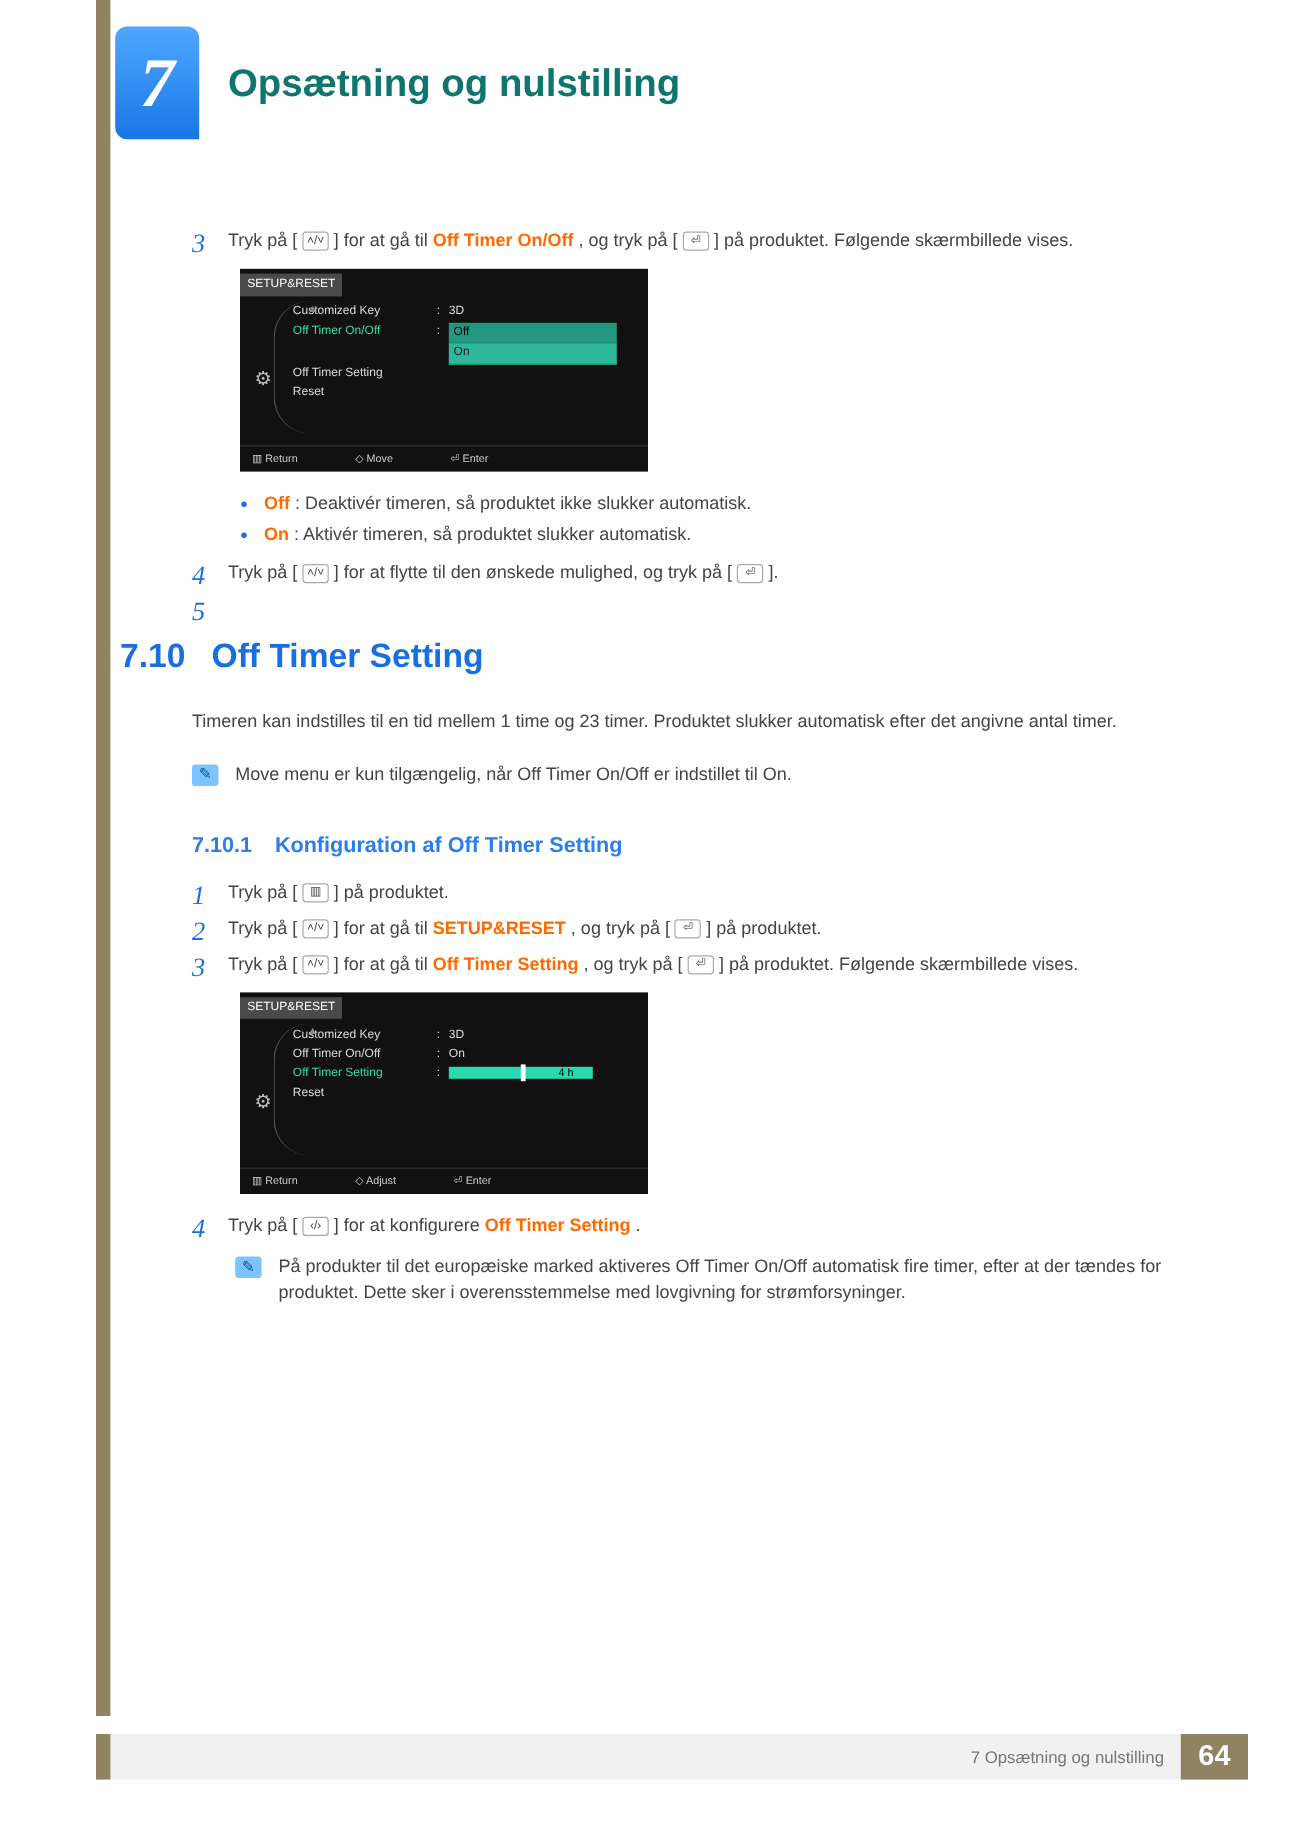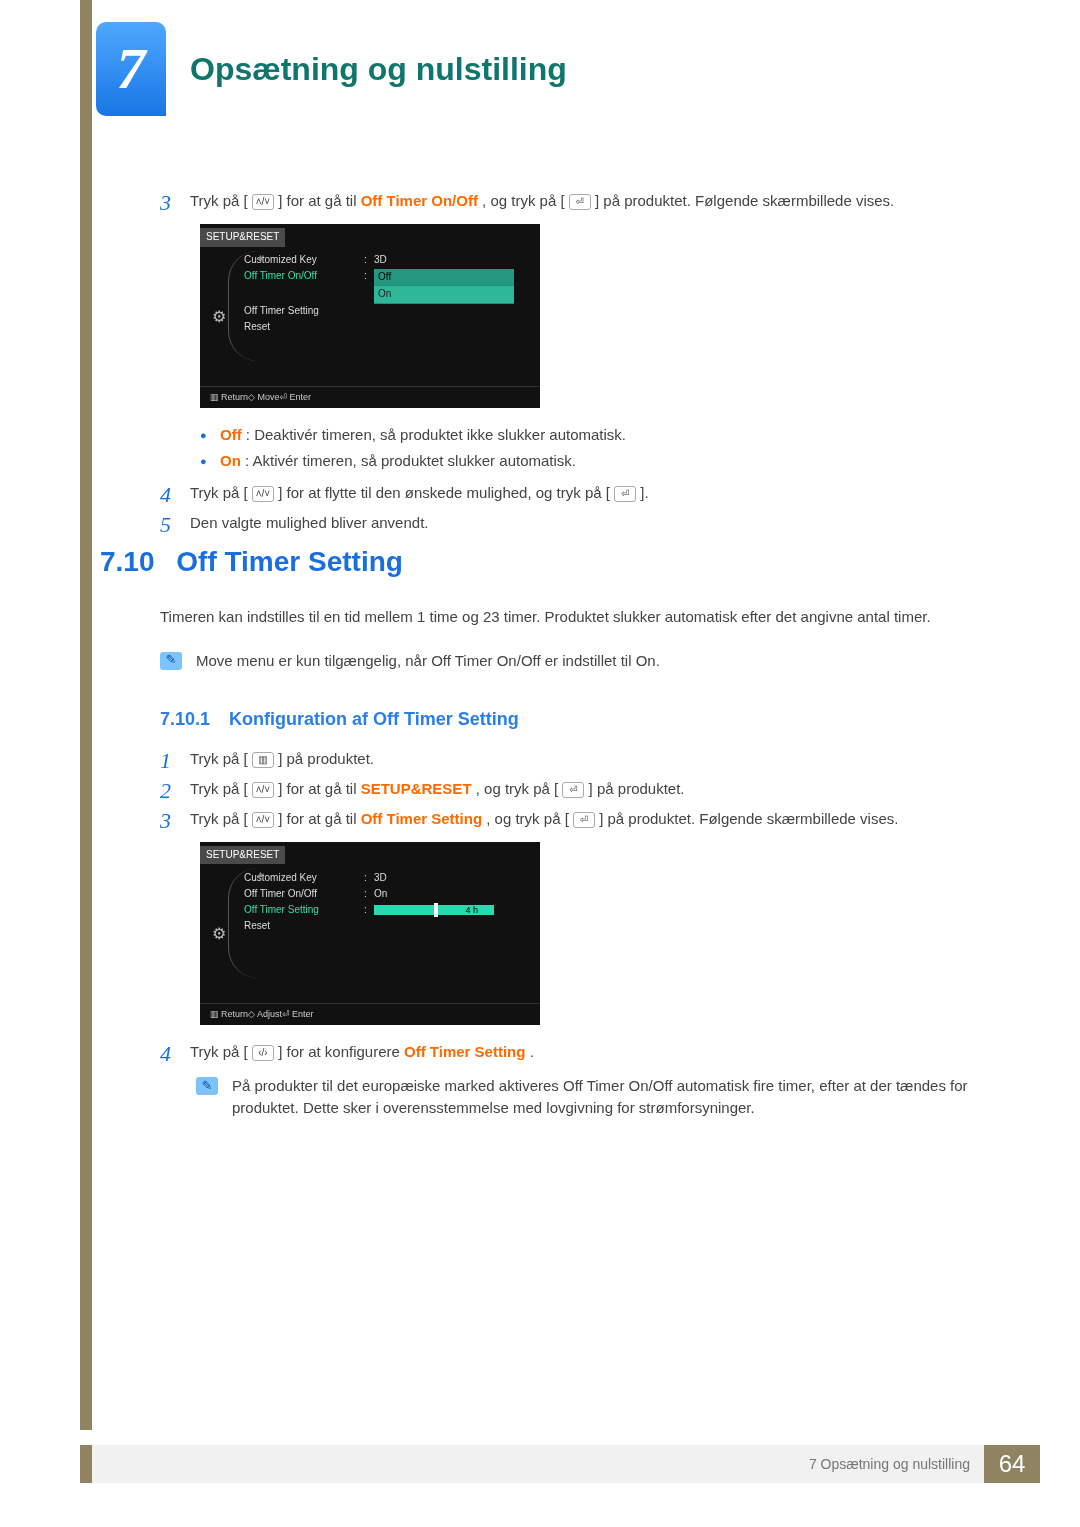--- a/index.html
+++ b/index.html
@@ -205,22 +205,23 @@
 .osd .slider .sval {
   position: absolute;
   right: 16px;
   top: -1px;
   color: #000;
   font-size: 9px;
 }
 .osd .nav {
   display: flex;
   justify-content: flex-start;
+  gap: 48px;
   border-top: 1px solid #333;
-  margin: 23px -10px -8px -10px;
+  margin: 8px -10px -8px -10px;
   padding: 4px 10px;
   font-size: 9px;
   color: #ccc;
 }
 
 
 .sec-h2 {
   color: #1a6fe0;
   font-size: 28px;
   font-weight: 600;
@@ -285,21 +286,21 @@
   top: 0;
   width: 12px;
   height: 38px;
   background: #8f8362;
 }
 .footer .pageno {
   width: 56px;
   background: #8f8362;
   color: #fff;
   font-size: 24px;
-  font-weight: normal;
+  font-weight: bold;
   display: flex;
   align-items: center;
   justify-content: center;
 }
 </style>
 </head>
 <body>
 
 <div class="page">
 
@@ -384,21 +385,20 @@
         <span>Tryk på  [</span>
         <span class="osd-key">˄/˅</span>
         <span>]  for at flytte til den ønskede mulighed, og tryk på [</span>
         <span class="osd-key">⏎</span>
         <span>].</span>
       </div>
     </div>
 
     <div class="num-step">
       <div class="step-no">5</div>
-      <div class="step-txt">Den valgte mulighed bliver anvendt.</div>
     </div>
 
     <div class="sec-h2">
       <span class="sec-no">7.10</span>
       <span>Off Timer Setting</span>
     </div>
 
     <div class="para">Timeren kan indstilles til en tid mellem 1 time og 23 timer. Produktet slukker automatisk efter det angivne antal timer.</div>
 
     <div class="note">

